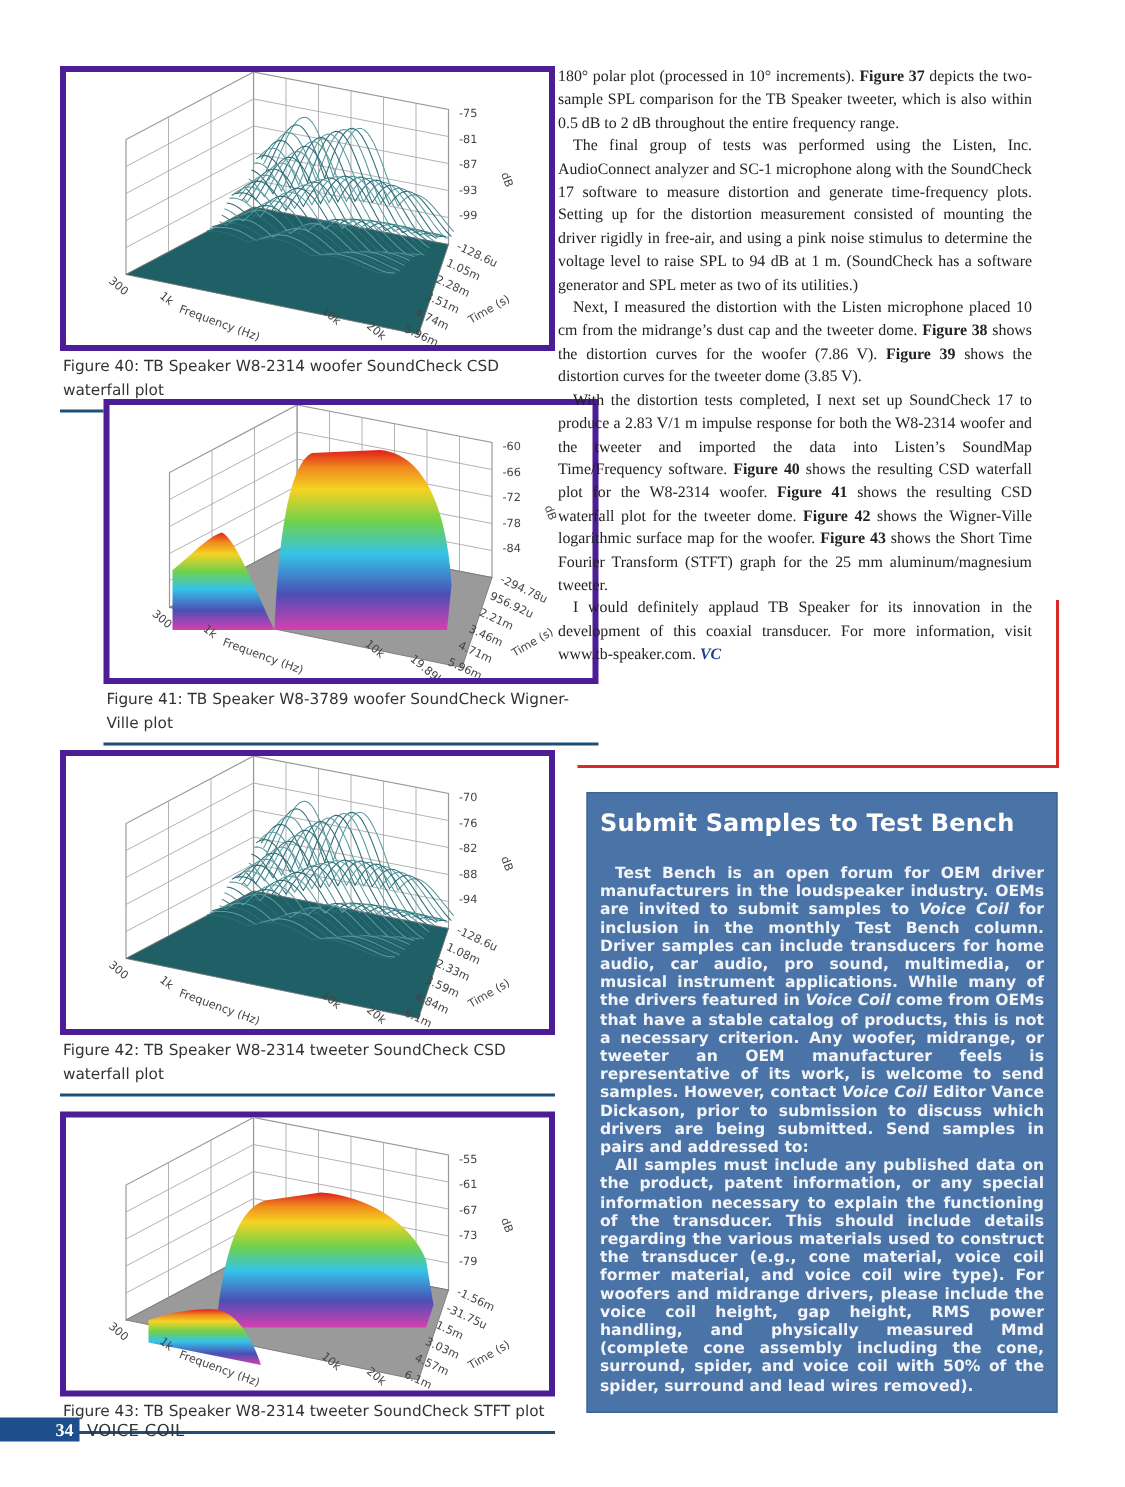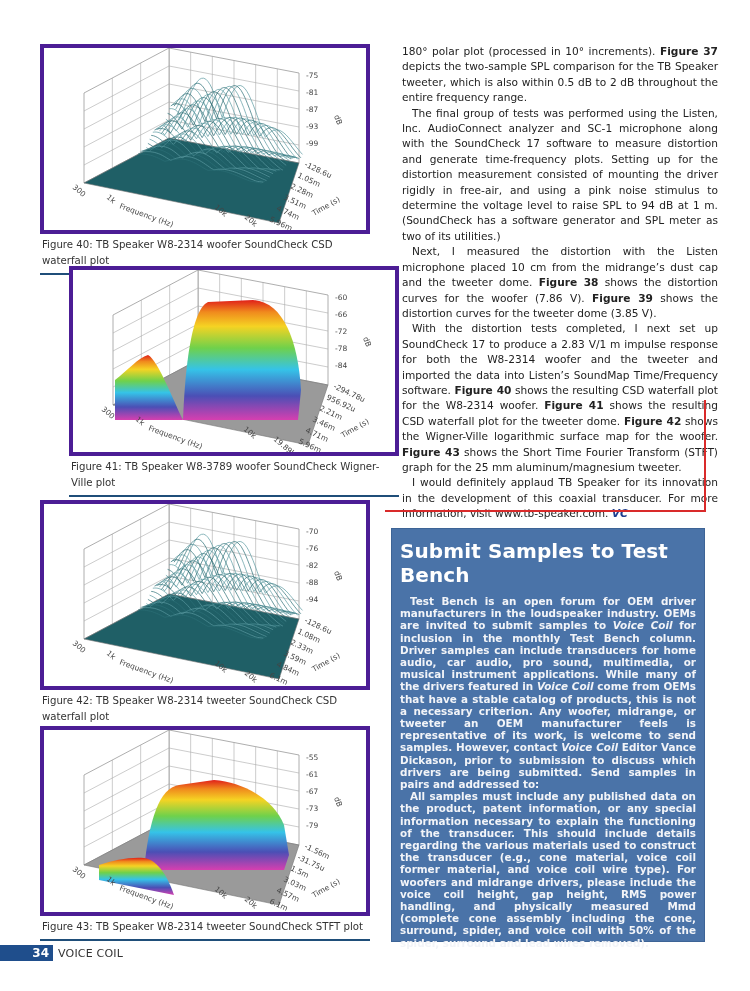--- a/index.html
+++ b/index.html
@@ -9,38 +9,38 @@
   .left-col { position: absolute; left: 40px; top: 44px; width: 330px; }
   .figure-block { position: relative; }
   .fig-frame { position: relative; width: 330px; height: 190px; border: 4px solid #4c1d95; background: #fff; overflow: hidden; }
   .fig-frame svg { position: absolute; left: 0; top: 0; }
   .fig-caption { font-size: 10.2px; line-height: 16px; color: #333; padding: 3px 2px 2px 2px; }
   .fig-rule { height: 2px; background: #1f4e79; margin-top: 2px; }
 
   #fig40 { position: absolute; top: 0; }
   #fig41 { position: absolute; top: 222px; padding-left: 29px; }
   #fig42 { position: absolute; top: 456px; }
-  #fig43 { position: absolute; top: 682px; }
-
-  .right-col { position: absolute; left: 402px; top: 44px; width: 316px; }
+  #fig43 { position: absolute; top: 697px; }
+
+  .right-col { position: absolute; left: 372px; top: 44px; width: 316px; font-family: Liberation Serif, serif; }
   .article-text p { font-size: 10.6px; line-height: 15.4px; text-align: justify; color: #222; text-indent: 10px; }
   .article-text p.first { text-indent: 0; }
   .article-text b { font-weight: bold; }
   .vc-mark { color: #1f3f8f; font-weight: bold; font-style: italic; }
   .red-bracket { position: absolute; left: 385px; top: 400px; width: 321px; height: 112px; border-right: 2px solid #d92a2a; border-bottom: 2px solid #d92a2a; pointer-events: none; }
 
   .sidebar-box { position: absolute; left: 391px; top: 528px; width: 314px; height: 414px; background: #4a73a8; border: 1px solid #3d6496; padding: 10px 8px 8px 8px; color: #fff; }
-  .sidebar-title { font-size: 20px; font-weight: bold; color: #fff; margin-bottom: 8px; letter-spacing: 0.1px; }
+  .sidebar-title { font-size: 16px; font-weight: bold; color: #fff; margin-bottom: 18px; letter-spacing: 0.1px; }
   .sidebar-box p { font-size: 10.4px; line-height: 12.2px; text-align: justify; color: #f2f4f8; font-weight: bold; }
   .sidebar-box p.indent { text-indent: 10px; }
   .address { margin: 12px 0 12px 10px; font-size: 10.4px; line-height: 12.2px; }
   .address div { color: #f2f4f8; }
 
   .footer { position: absolute; left: 0; top: 945px; height: 16px; display: flex; align-items: center; }
-  .page-tab { width: 53px; height: 16px; background: #1f4e8c; color: #fff; font-weight: bold; font-size: 12px; text-align: right; padding-right: 4px; line-height: 16px; }
+  .page-tab { width: 53px; height: 16px; background: #1f4e8c; color: #fff; font-weight: bold; font-size: 12px; text-align: right; padding-right: 4px; line-height: 16px; font-family: Liberation Serif, serif; }
   .pub-name { font-size: 11px; color: #333; margin-left: 5px; letter-spacing: 0.2px; }
 
   .ax-label { font-family: "DejaVu Sans", sans-serif; font-size: 7.5px; fill: #444; }
 </style>
 </head>
 <body>
 
 <div class="left-col">
   <div class="figure-block" id="fig40">
     <div class="fig-frame">

